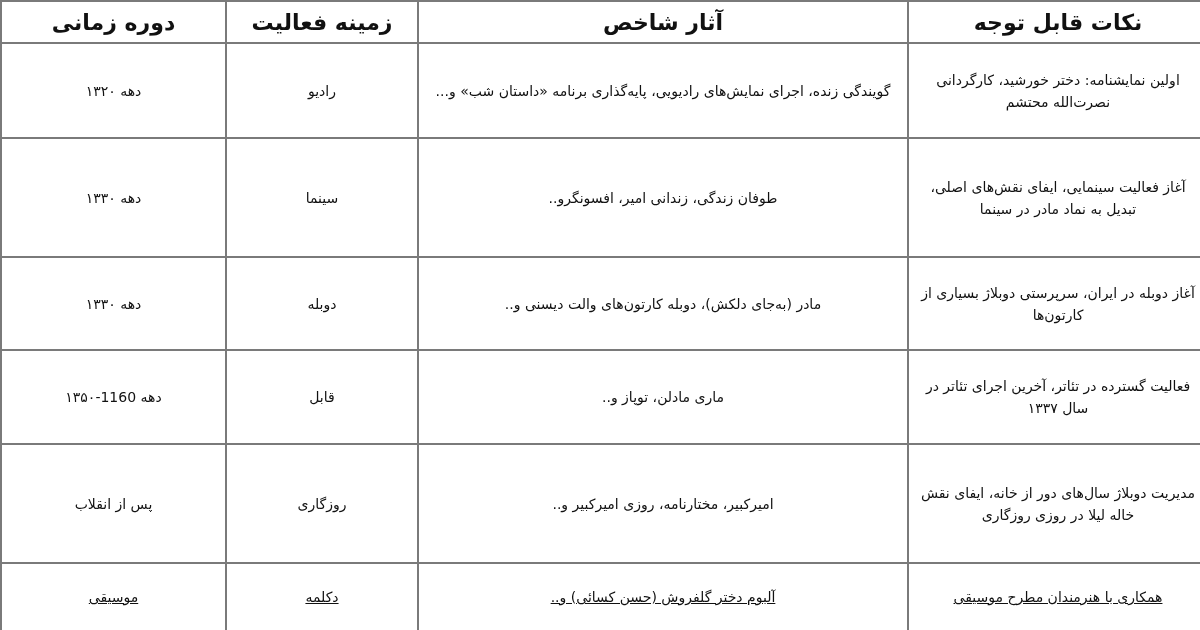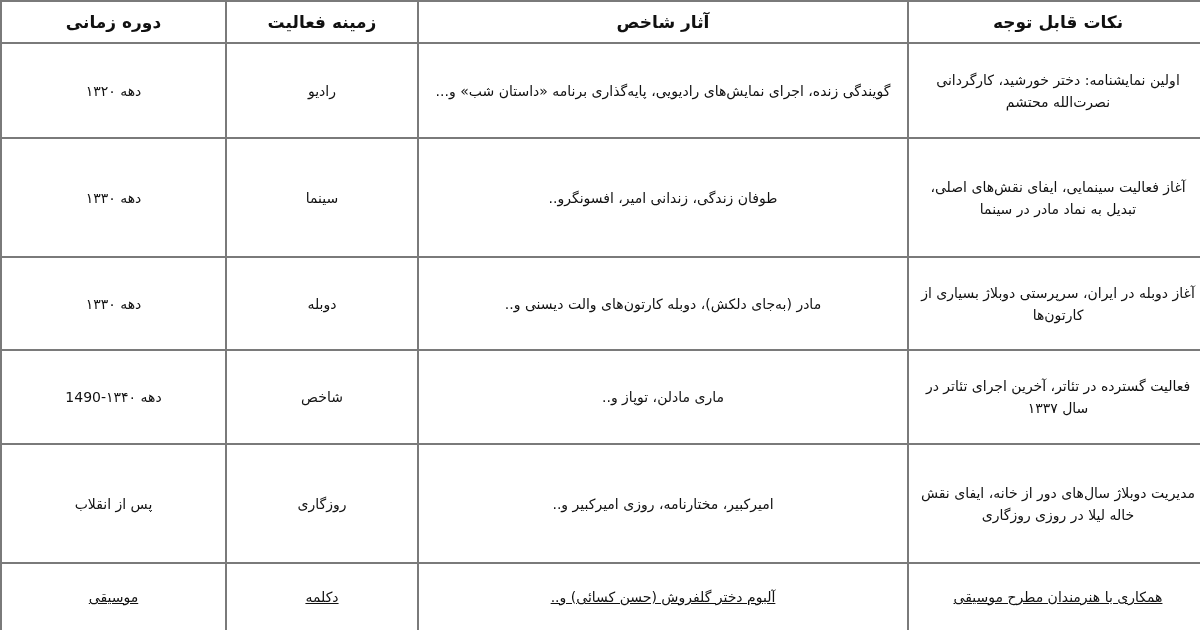--- a/index.html
+++ b/index.html
@@ -28,21 +28,21 @@
       height: 631px;
       table-layout: fixed;
     }
     th, td {
       border: 2px solid #7a7a7a;
       text-align: center;
       vertical-align: middle;
       padding: 0 14px;
     }
     th {
-      font-size: 17px;
+      font-size: 22px;
       font-weight: bold;
       height: 40px;
     }
     td {
       font-size: 14px;
       line-height: 22px;
     }
     td.col-notes, th.col-notes { width: 270px; }
     td.col-works, th.col-works { width: 460px; }
     td.col-field, th.col-field { width: 162px; }
@@ -86,22 +86,22 @@
       </tr>
       <tr class="r3">
         <td class="col-notes">آغاز دوبله در ایران، سرپرستی دوبلاژ بسیاری از کارتون‌ها</td>
         <td class="col-works">مادر (به‌جای دلکش)، دوبله کارتون‌های والت دیسنی و..</td>
         <td class="col-field">دوبله</td>
         <td class="col-period">دهه ۱۳۳۰</td>
       </tr>
       <tr class="r4">
         <td class="col-notes">فعالیت گسترده در تئاتر، آخرین اجرای تئاتر در سال ۱۳۳۷</td>
         <td class="col-works">ماری مادلن، توپاز و..</td>
-        <td class="col-field">شاخص</td>
-        <td class="col-period">دهه ۱۳۴۰-1490</td>
+        <td class="col-field">قابل</td>
+        <td class="col-period">دهه 1160-۱۳۵۰</td>
       </tr>
       <tr class="r5">
         <td class="col-notes">مدیریت دوبلاژ سال‌های دور از خانه، ایفای نقش خاله لیلا در روزی روزگاری</td>
         <td class="col-works">امیرکبیر، مختارنامه، روزی امیرکبیر و..</td>
         <td class="col-field">روزگاری</td>
         <td class="col-period">پس از انقلاب</td>
       </tr>
       <tr class="r6">
         <td class="col-notes">همکاری با هنرمندان مطرح موسیقی</td>
         <td class="col-works">آلبوم دختر گلفروش (حسن کسائی) و..</td>

